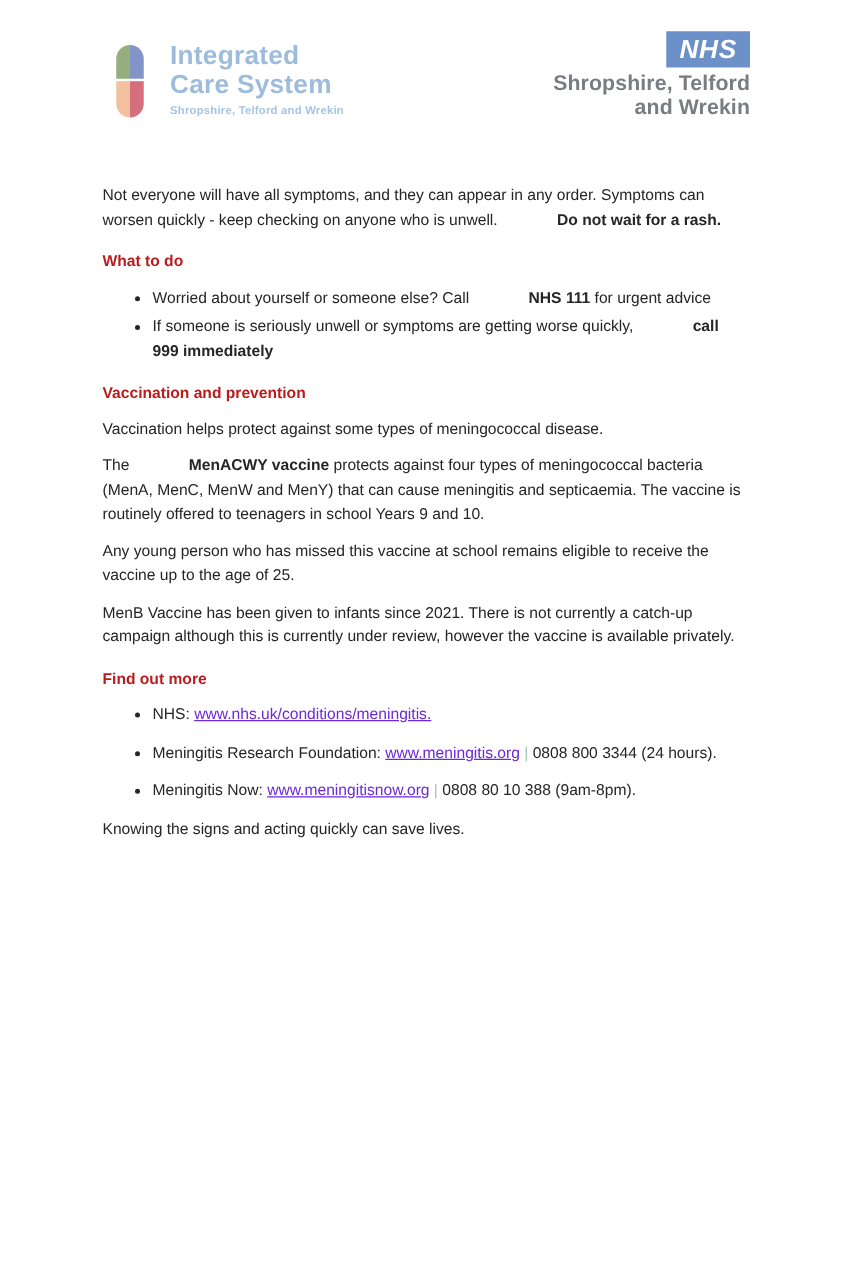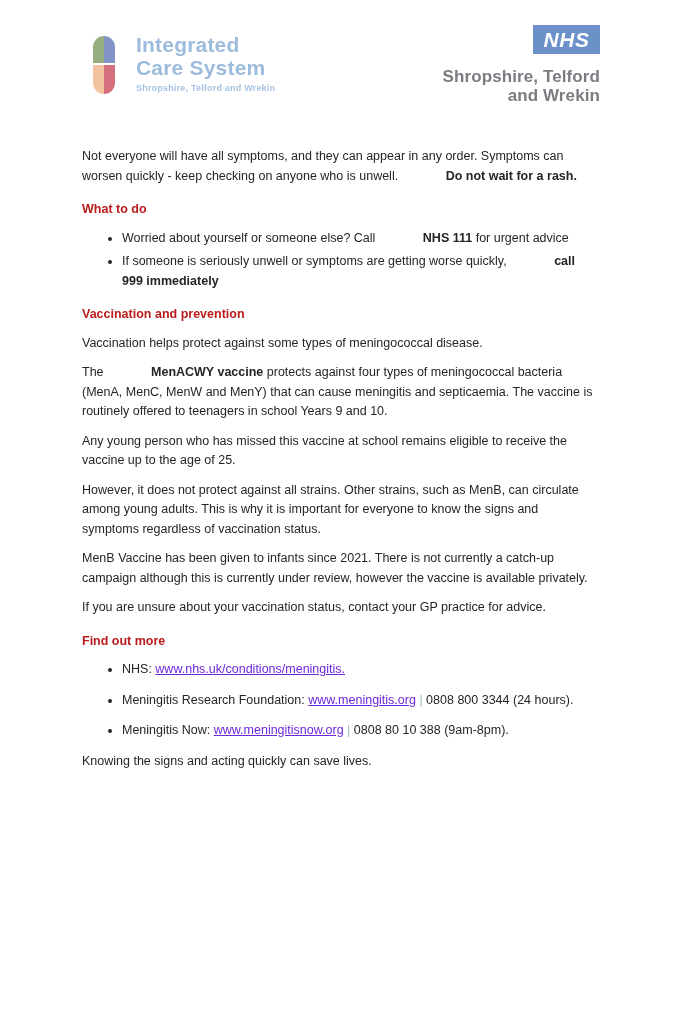--- a/index.html
+++ b/index.html
@@ -61,21 +61,21 @@
     color: #ffffff;
     width: 67px; height: 29px;
     line-height: 29px;
     text-align: center;
     font-size: 21px;
     font-weight: bold;
     font-style: italic;
     letter-spacing: 0.5px;
   }
   .nhs-org {
-    margin-top: 13px;
+    margin-top: 3px;
     color: #797c80;
     font-size: 17px;
     font-weight: bold;
     line-height: 19px;
     letter-spacing: 0.1px;
   }
 
   
   .content {
     padding: 29px 78px 0 82px;
@@ -146,25 +146,23 @@
     </ul>
 
     <h2>Vaccination and prevention</h2>
 
     <p>Vaccination helps protect against some types of meningococcal disease.</p>
 
     <p><span>The </span><strong>MenACWY vaccine</strong><span> protects against four types of meningococcal bacteria (MenA, MenC, MenW and MenY) that can cause meningitis and septicaemia. The vaccine is routinely offered to teenagers in school Years 9 and 10.</span></p>
 
     <p>Any young person who has missed this vaccine at school remains eligible to receive the vaccine up to the age of 25.</p>
 
-    <p>However, it does not protect against all strains. Other strains, such as MenB, can circulate among young adults. This is why it is important for everyone to know the signs and symptoms regardless of vaccination status.</p>
 
     <p>MenB Vaccine has been given to infants since 2021. There is not currently a catch-up campaign although this is currently under review, however the vaccine is available privately.</p>
 
-    <p>If you are unsure about your vaccination status, contact your GP practice for advice.</p>
 
     <h2>Find out more</h2>
 
     <ul class="spaced">
       <li><span>NHS: </span><a class="link">www.nhs.uk/conditions/meningitis.</a><span class="pipe"></span><span></span></li>
       <li><span>Meningitis Research Foundation: </span><a class="link">www.meningitis.org</a><span class="pipe"> | </span><span>0808 800 3344 (24 hours).</span></li>
       <li><span>Meningitis Now: </span><a class="link">www.meningitisnow.org</a><span class="pipe"> | </span><span>0808 80 10 388 (9am-8pm).</span></li>
     </ul>
 
     <p class="closing">Knowing the signs and acting quickly can save lives.</p>

